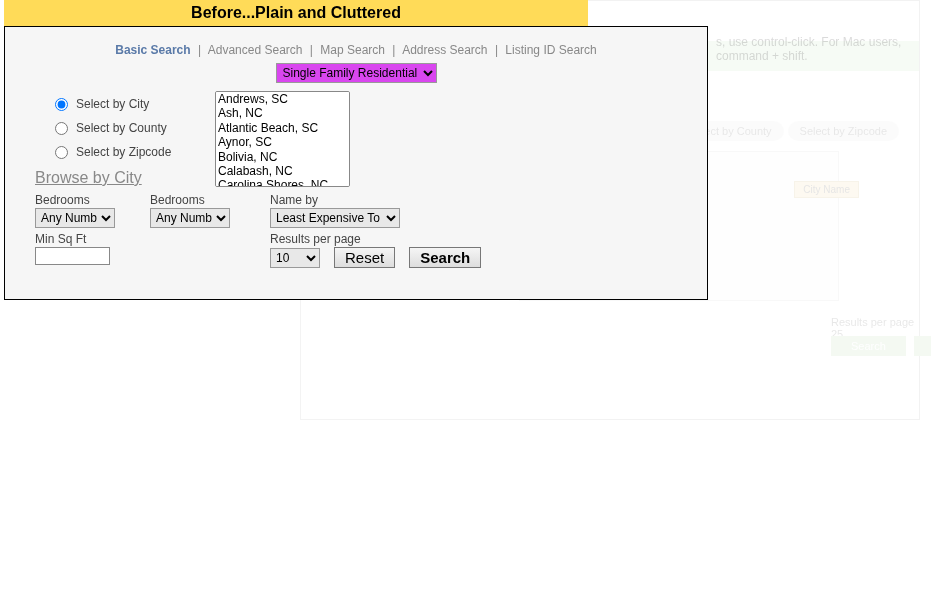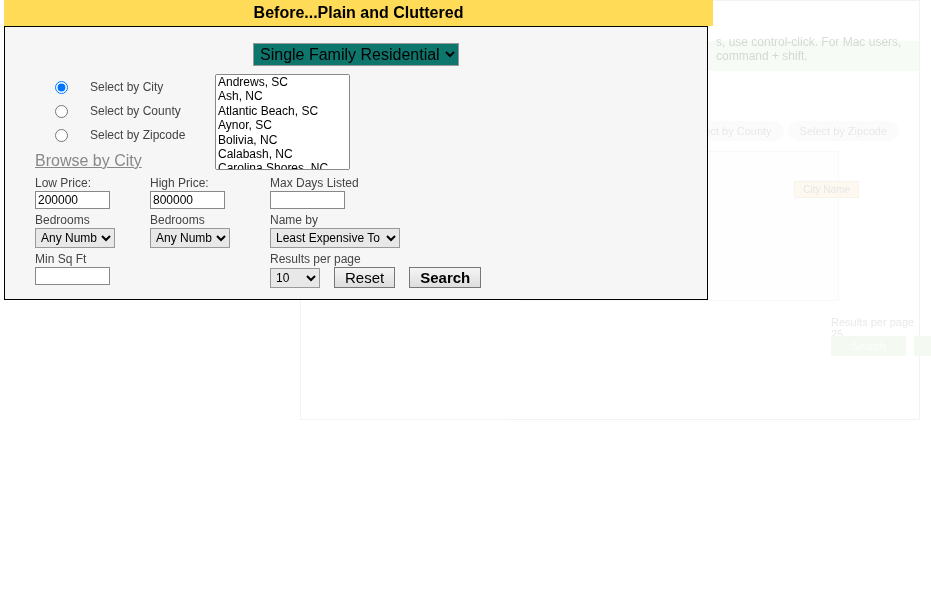--- a/index.html
+++ b/index.html
@@ -9,37 +9,37 @@
   .bg-panel { position: absolute; left: 300px; top: 0; width: 620px; height: 420px; opacity: 0.12; pointer-events: none; border: 1px solid #999; }
   .bg-header { background: #b7e0b0; height: 30px; margin-top: 40px; padding: 7px 10px; color: #3a8a3a; font-size: 12px; text-align: center; }
   .bg-tabs { margin-top: 50px; display: flex; gap: 4px; justify-content: flex-end; padding-right: 20px; }
   .bg-tab { background: #e5e5e5; border-radius: 10px; padding: 4px 12px; font-size: 11px; color: #444; }
   .bg-list { position: absolute; right: 80px; top: 150px; width: 320px; height: 150px; background: #f7f7f7; border: 1px solid #ccc; }
   .bg-cityname-btn { position: absolute; right: 60px; top: 180px; background: #f0d090; border: 1px solid #c0a050; padding: 2px 8px; font-size: 10px; }
   .bg-results { position: absolute; left: 530px; top: 315px; font-size: 11px; color: #444; }
   .bg-btn-row { position: absolute; left: 530px; top: 335px; display: flex; gap: 8px; }
   .bg-btn { background: #a7d69c; color: #fff; padding: 4px 20px; font-size: 11px; border: none; }
 
-  .title-bar { position: absolute; left: 4px; top: 0; width: 709px; height: 26px; background: #ffdb58; text-align: center; font-size: 16px; font-weight: bold; color: #000; line-height: 26px; font-family: Arial, sans-serif; z-index: 5; }
+  .title-bar { position: absolute; left: 4px; top: 0; width: 584px; height: 26px; background: #ffdb58; text-align: center; font-size: 16px; font-weight: bold; color: #000; line-height: 26px; font-family: Arial, sans-serif; z-index: 5; }
 
   .hint-text { position: absolute; left: 716px; top: 35px; font-size: 12px; color: #888; z-index: 1; opacity: 0.3; }
 
   .main-box { position: absolute; left: 4px; top: 26px; width: 704px; height: 274px; border: 1px solid #000; background: #f6f6f6; z-index: 10; padding: 16px 30px 12px 30px; }
 
   .nav-row { text-align: center; margin-bottom: 6px; font-size: 12px; color: #888; }
   .nav-row .active { color: #5a7aa8; font-weight: bold; }
   .nav-row a { color: #888; text-decoration: none; }
   .nav-row .sep { color: #888; margin: 0 4px; }
 
   .type-row { text-align: center; margin-bottom: 8px; }
-  .type-select { font-size: 16px; background: #0f766e; border: 1px solid #999; padding: 1px 2px; }
+  .type-select { font-size: 12px; background: #d946ef; border: 1px solid #999; padding: 1px 2px; }
 
   .mid-row { display: flex; gap: 20px; margin-bottom: 6px; }
   .radio-col { width: 160px; padding-top: 6px; padding-left: 20px; }
-  .radio-item { display: flex; align-items: center; gap: 22px; margin-bottom: 10px; font-size: 12px; color: #444; }
+  .radio-item { display: flex; align-items: center; gap: 8px; margin-bottom: 10px; font-size: 12px; color: #444; }
   .radio-item input { margin: 0; }
 
   .city-list { width: 135px; height: 96px; font-size: 12px; border: 1px solid #888; background: #fff; }
   .city-list option { padding: 0 2px; }
 
   .browse-link { color: #888; font-size: 16px; margin-left: -20px; margin-top: 2px; display: block; }
 
   .filters { margin-top: 2px; }
   .filter-row { display: flex; gap: 20px; margin-bottom: 4px; }
   .filter-col { display: flex; flex-direction: column; }
@@ -75,20 +75,31 @@
     <div class="bg-btn">Reset</div>
   </div>
 </div>
 
 <span class="hint-text">s, use control-click. For Mac users, command + shift.</span>
 
 <div class="title-bar">Before...Plain and Cluttered</div>
 
 <div class="main-box">
 
+  <div class="nav-row">
+    <a href="#" class="active">Basic Search</a>
+    <span class="sep">|</span>
+    <a href="#">Advanced Search</a>
+    <span class="sep">|</span>
+    <a href="#">Map Search</a>
+    <span class="sep">|</span>
+    <a href="#">Address Search</a>
+    <span class="sep">|</span>
+    <a href="#">Listing ID Search</a>
+  </div>
 
   <div class="type-row">
     <select class="type-select">
       <option>Single Family Residential</option>
     </select>
   </div>
 
   <div class="mid-row">
     <div class="radio-col">
       <div class="radio-item">
@@ -111,34 +122,20 @@
       <option>Atlantic Beach, SC</option>
       <option>Aynor, SC</option>
       <option>Bolivia, NC</option>
       <option>Calabash, NC</option>
       <option>Carolina Shores, NC</option>
       <option>Central, SC</option>
     </select>
   </div>
 
   <div class="filters">
-    <div class="filter-row">
-      <div class="filter-col col-lp">
-        <label>Low Price:</label>
-        <input type="text" value="200000" style="">
-      </div>
-      <div class="filter-col col-hp">
-        <label>High Price:</label>
-        <input type="text" value="800000" style="">
-      </div>
-      <div class="filter-col col-md">
-        <label>Max Days Listed</label>
-        <input type="text" value="" style="">
-      </div>
-    </div>
 
     <div class="filter-row">
       <div class="filter-col col-lp">
         <label>Bedrooms</label>
         <select class="w-any">
           <option>Any Number</option>
         </select>
       </div>
       <div class="filter-col col-hp">
         <label>Bedrooms</label>

